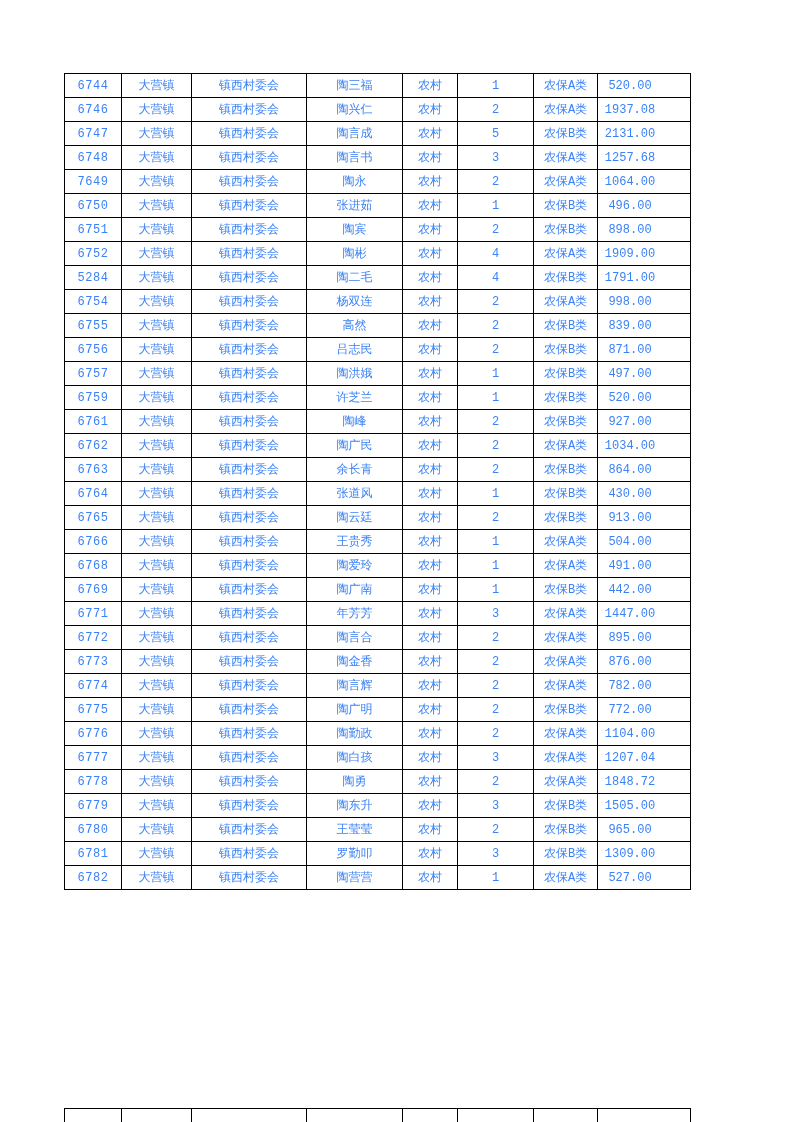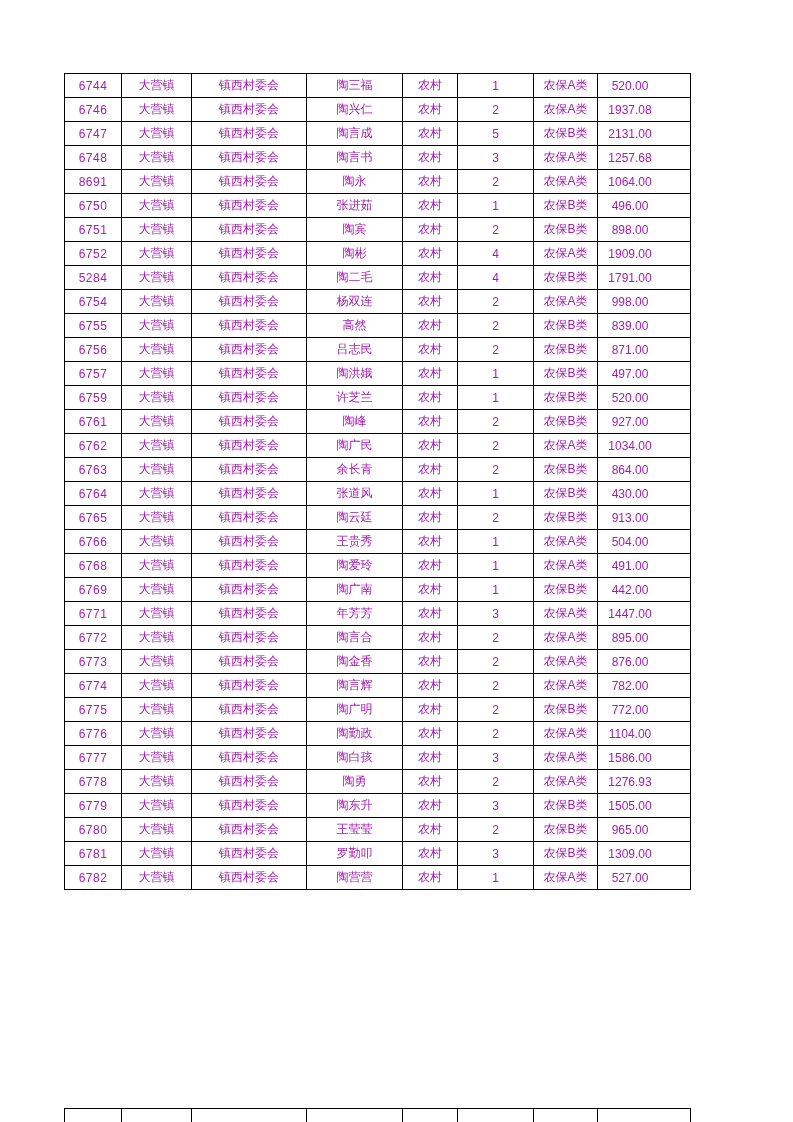--- a/index.html
+++ b/index.html
@@ -3,22 +3,22 @@
 <meta charset="utf-8">
 <style>
   * { margin: 0; padding: 0; box-sizing: border-box; }
   html, body { background: #ffffff; }
   .page {
     position: relative;
     width: 793px;
     height: 1122px;
     background: #ffffff;
     overflow: hidden;
-    font-family: Liberation Sans, sans-serif;
-    color: #a21caf;
+    font-family: Liberation Mono, monospace;
+    color: #3b82f6;
   }
   table.grid {
     position: absolute;
     left: 64px;
     border-collapse: collapse;
     table-layout: fixed;
     width: 626px;
     font-size: 12px;
   }
   table.grid.main { top: 73px; }
@@ -96,21 +96,21 @@
           <td class="col-id">6748</td>
           <td class="col-town">大营镇</td>
           <td class="col-village">镇西村委会</td>
           <td class="col-name">陶言书</td>
           <td class="col-type">农村</td>
           <td class="col-count">3</td>
           <td class="col-category">农保A类</td>
           <td class="col-amount">1257.68</td>
         </tr>
         <tr>
-          <td class="col-id">8691</td>
+          <td class="col-id">7649</td>
           <td class="col-town">大营镇</td>
           <td class="col-village">镇西村委会</td>
           <td class="col-name">陶永</td>
           <td class="col-type">农村</td>
           <td class="col-count">2</td>
           <td class="col-category">农保A类</td>
           <td class="col-amount">1064.00</td>
         </tr>
         <tr>
           <td class="col-id">6750</td>
@@ -343,31 +343,31 @@
           <td class="col-amount">1104.00</td>
         </tr>
         <tr>
           <td class="col-id">6777</td>
           <td class="col-town">大营镇</td>
           <td class="col-village">镇西村委会</td>
           <td class="col-name">陶白孩</td>
           <td class="col-type">农村</td>
           <td class="col-count">3</td>
           <td class="col-category">农保A类</td>
-          <td class="col-amount">1586.00</td>
+          <td class="col-amount">1207.04</td>
         </tr>
         <tr>
           <td class="col-id">6778</td>
           <td class="col-town">大营镇</td>
           <td class="col-village">镇西村委会</td>
           <td class="col-name">陶勇</td>
           <td class="col-type">农村</td>
           <td class="col-count">2</td>
           <td class="col-category">农保A类</td>
-          <td class="col-amount">1276.93</td>
+          <td class="col-amount">1848.72</td>
         </tr>
         <tr>
           <td class="col-id">6779</td>
           <td class="col-town">大营镇</td>
           <td class="col-village">镇西村委会</td>
           <td class="col-name">陶东升</td>
           <td class="col-type">农村</td>
           <td class="col-count">3</td>
           <td class="col-category">农保B类</td>
           <td class="col-amount">1505.00</td>

